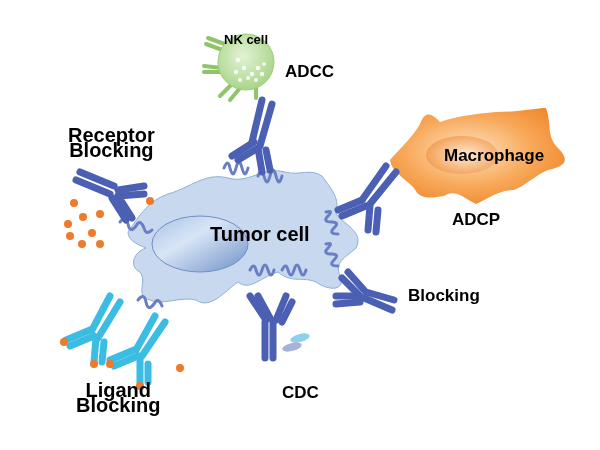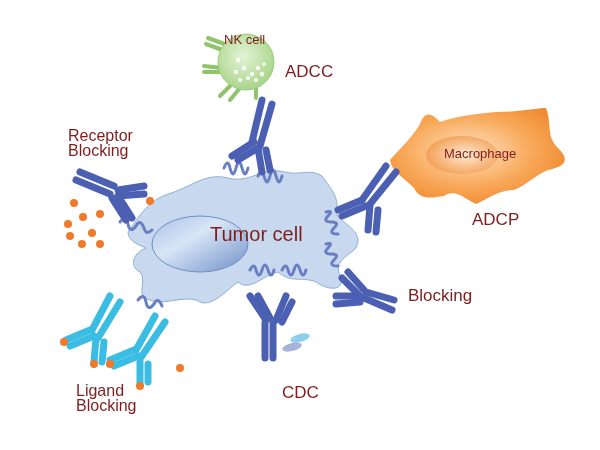--- a/index.html
+++ b/index.html
@@ -1,22 +1,22 @@
 <!DOCTYPE html>
 <html><head>
 <meta charset="utf-8">
 <style>
   html, body { margin:0; padding:0; background:#ffffff; }
   body { width:600px; height:450px; overflow:hidden; position:relative;
          font-family:"Liberation Sans", sans-serif; }
   #stage { position:absolute; left:0; top:0; width:600px; height:450px; }
-  .lbl { position:absolute; color:#7f1d1d; font-family:"Liberation Sans", sans-serif;
-         line-height:1.0; white-space:pre; }
+  .lbl { position:absolute; color:#000000; font-family:"Liberation Sans", sans-serif;
+         line-height:1.0; white-space:pre;font-weight:bold; }
   .lbl-big { font-size:17px; }
-  .lbl-two { font-size:16px; line-height:15px; }
+  .lbl-two { font-size:20px; line-height:15px;text-align:center; }
 </style>
 </head>
 <body>
 
 <svg id="stage" viewBox="0 0 600 450" xmlns="http://www.w3.org/2000/svg">
   <defs>
     <radialGradient id="nkGrad" cx="45%" cy="40%" r="60%">
       <stop offset="0%" stop-color="#e4f3d6"></stop>
       <stop offset="100%" stop-color="#a9d58a"></stop>
     </radialGradient>
@@ -164,21 +164,21 @@
       <circle cx="70" cy="236" r="4"></circle>
       <circle cx="92" cy="233" r="4"></circle>
     <circle cx="82" cy="244" r="4"></circle>
       <circle cx="100" cy="244" r="4"></circle>
       <circle cx="150" cy="201" r="4"></circle>
   </g>
 </svg>
 
 <div class="lbl" style="left:224px;top:33px;font-size:13px;">NK cell</div>
 <div class="lbl lbl-big" style="left:285px;top:56px;margin-top:7px;">ADCC</div>
-<div class="lbl" style="left:444px;top:147px;font-size:13px;">Macrophage</div>
-<div class="lbl lbl-big" style="left:452px;top:211px;margin-left:20px;">ADCP</div>
+<div class="lbl" style="left:444px;top:147px;font-size:17px;">Macrophage</div>
+<div class="lbl lbl-big" style="left:452px;top:211px;">ADCP</div>
 <div class="lbl lbl-two" style="left:68px;top:128px;">Receptor
 Blocking</div>
 <div class="lbl" style="left:210px;top:224px;font-size:20px;">Tumor cell</div>
 <div class="lbl lbl-big" style="left:408px;top:287px;">Blocking</div>
 <div class="lbl lbl-big" style="left:282px;top:384px;">CDC</div>
 <div class="lbl lbl-two" style="left:76px;top:383px;">Ligand
 Blocking</div>
 
 </body></html>

